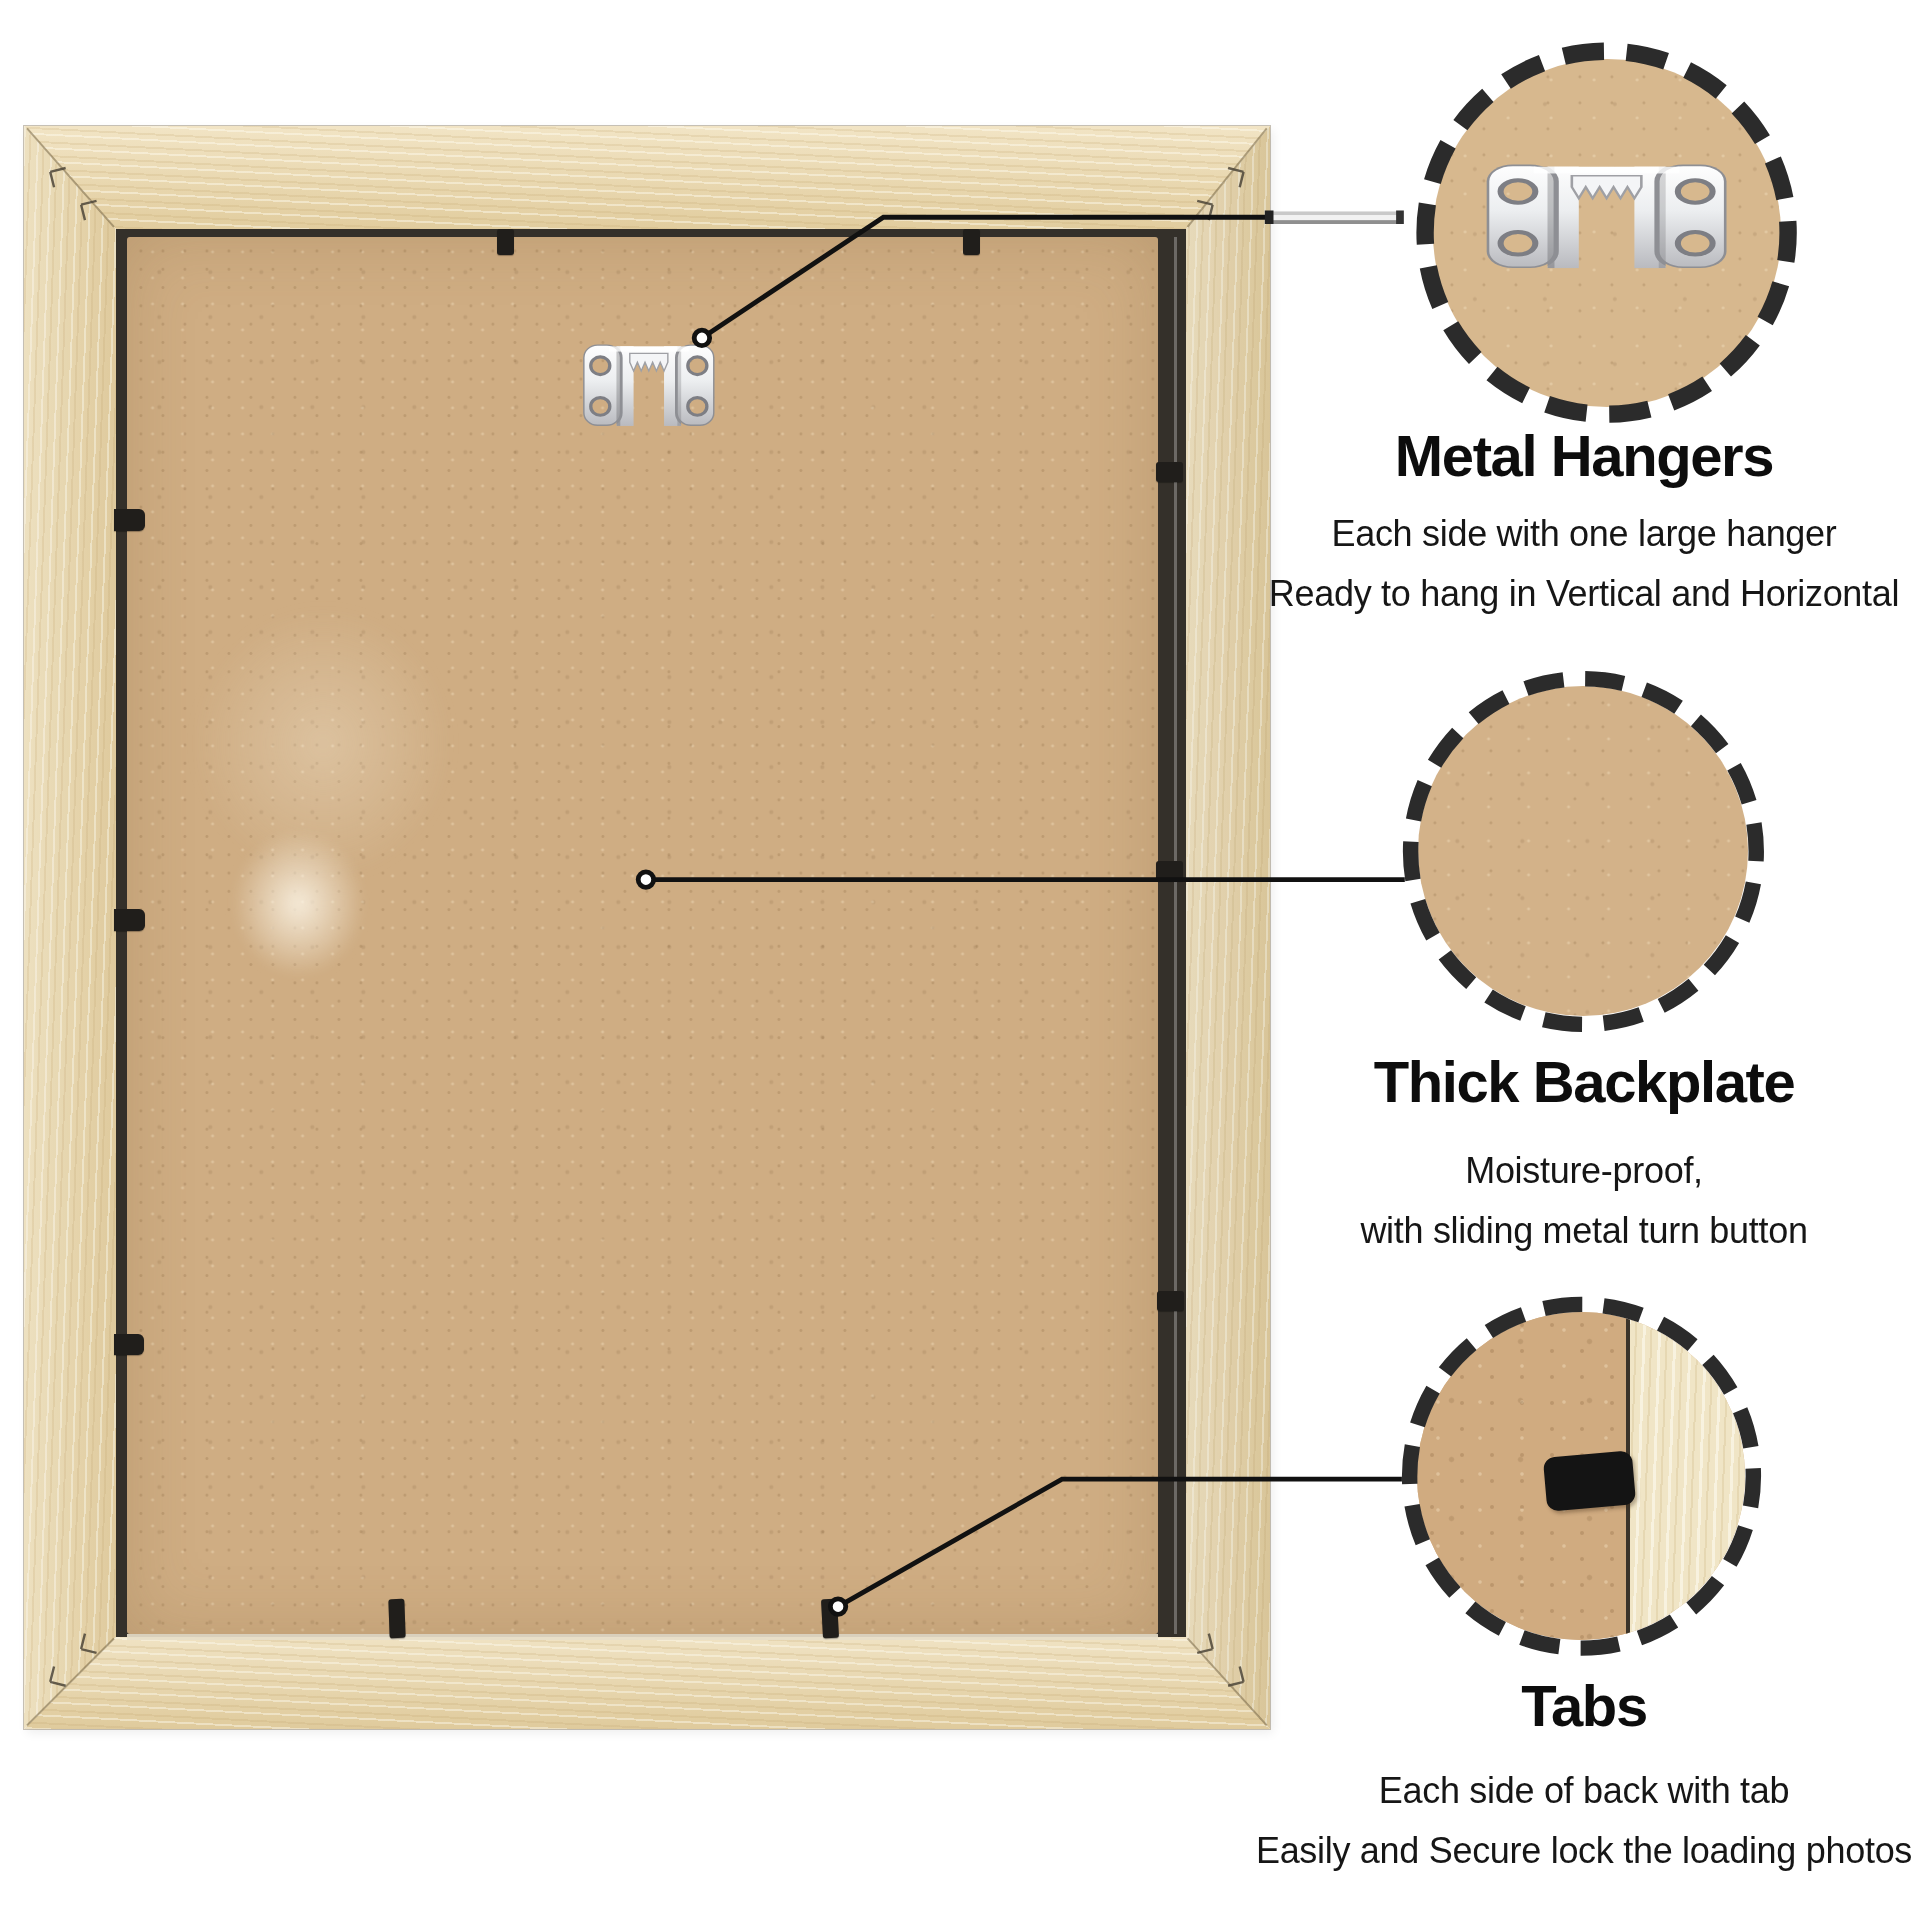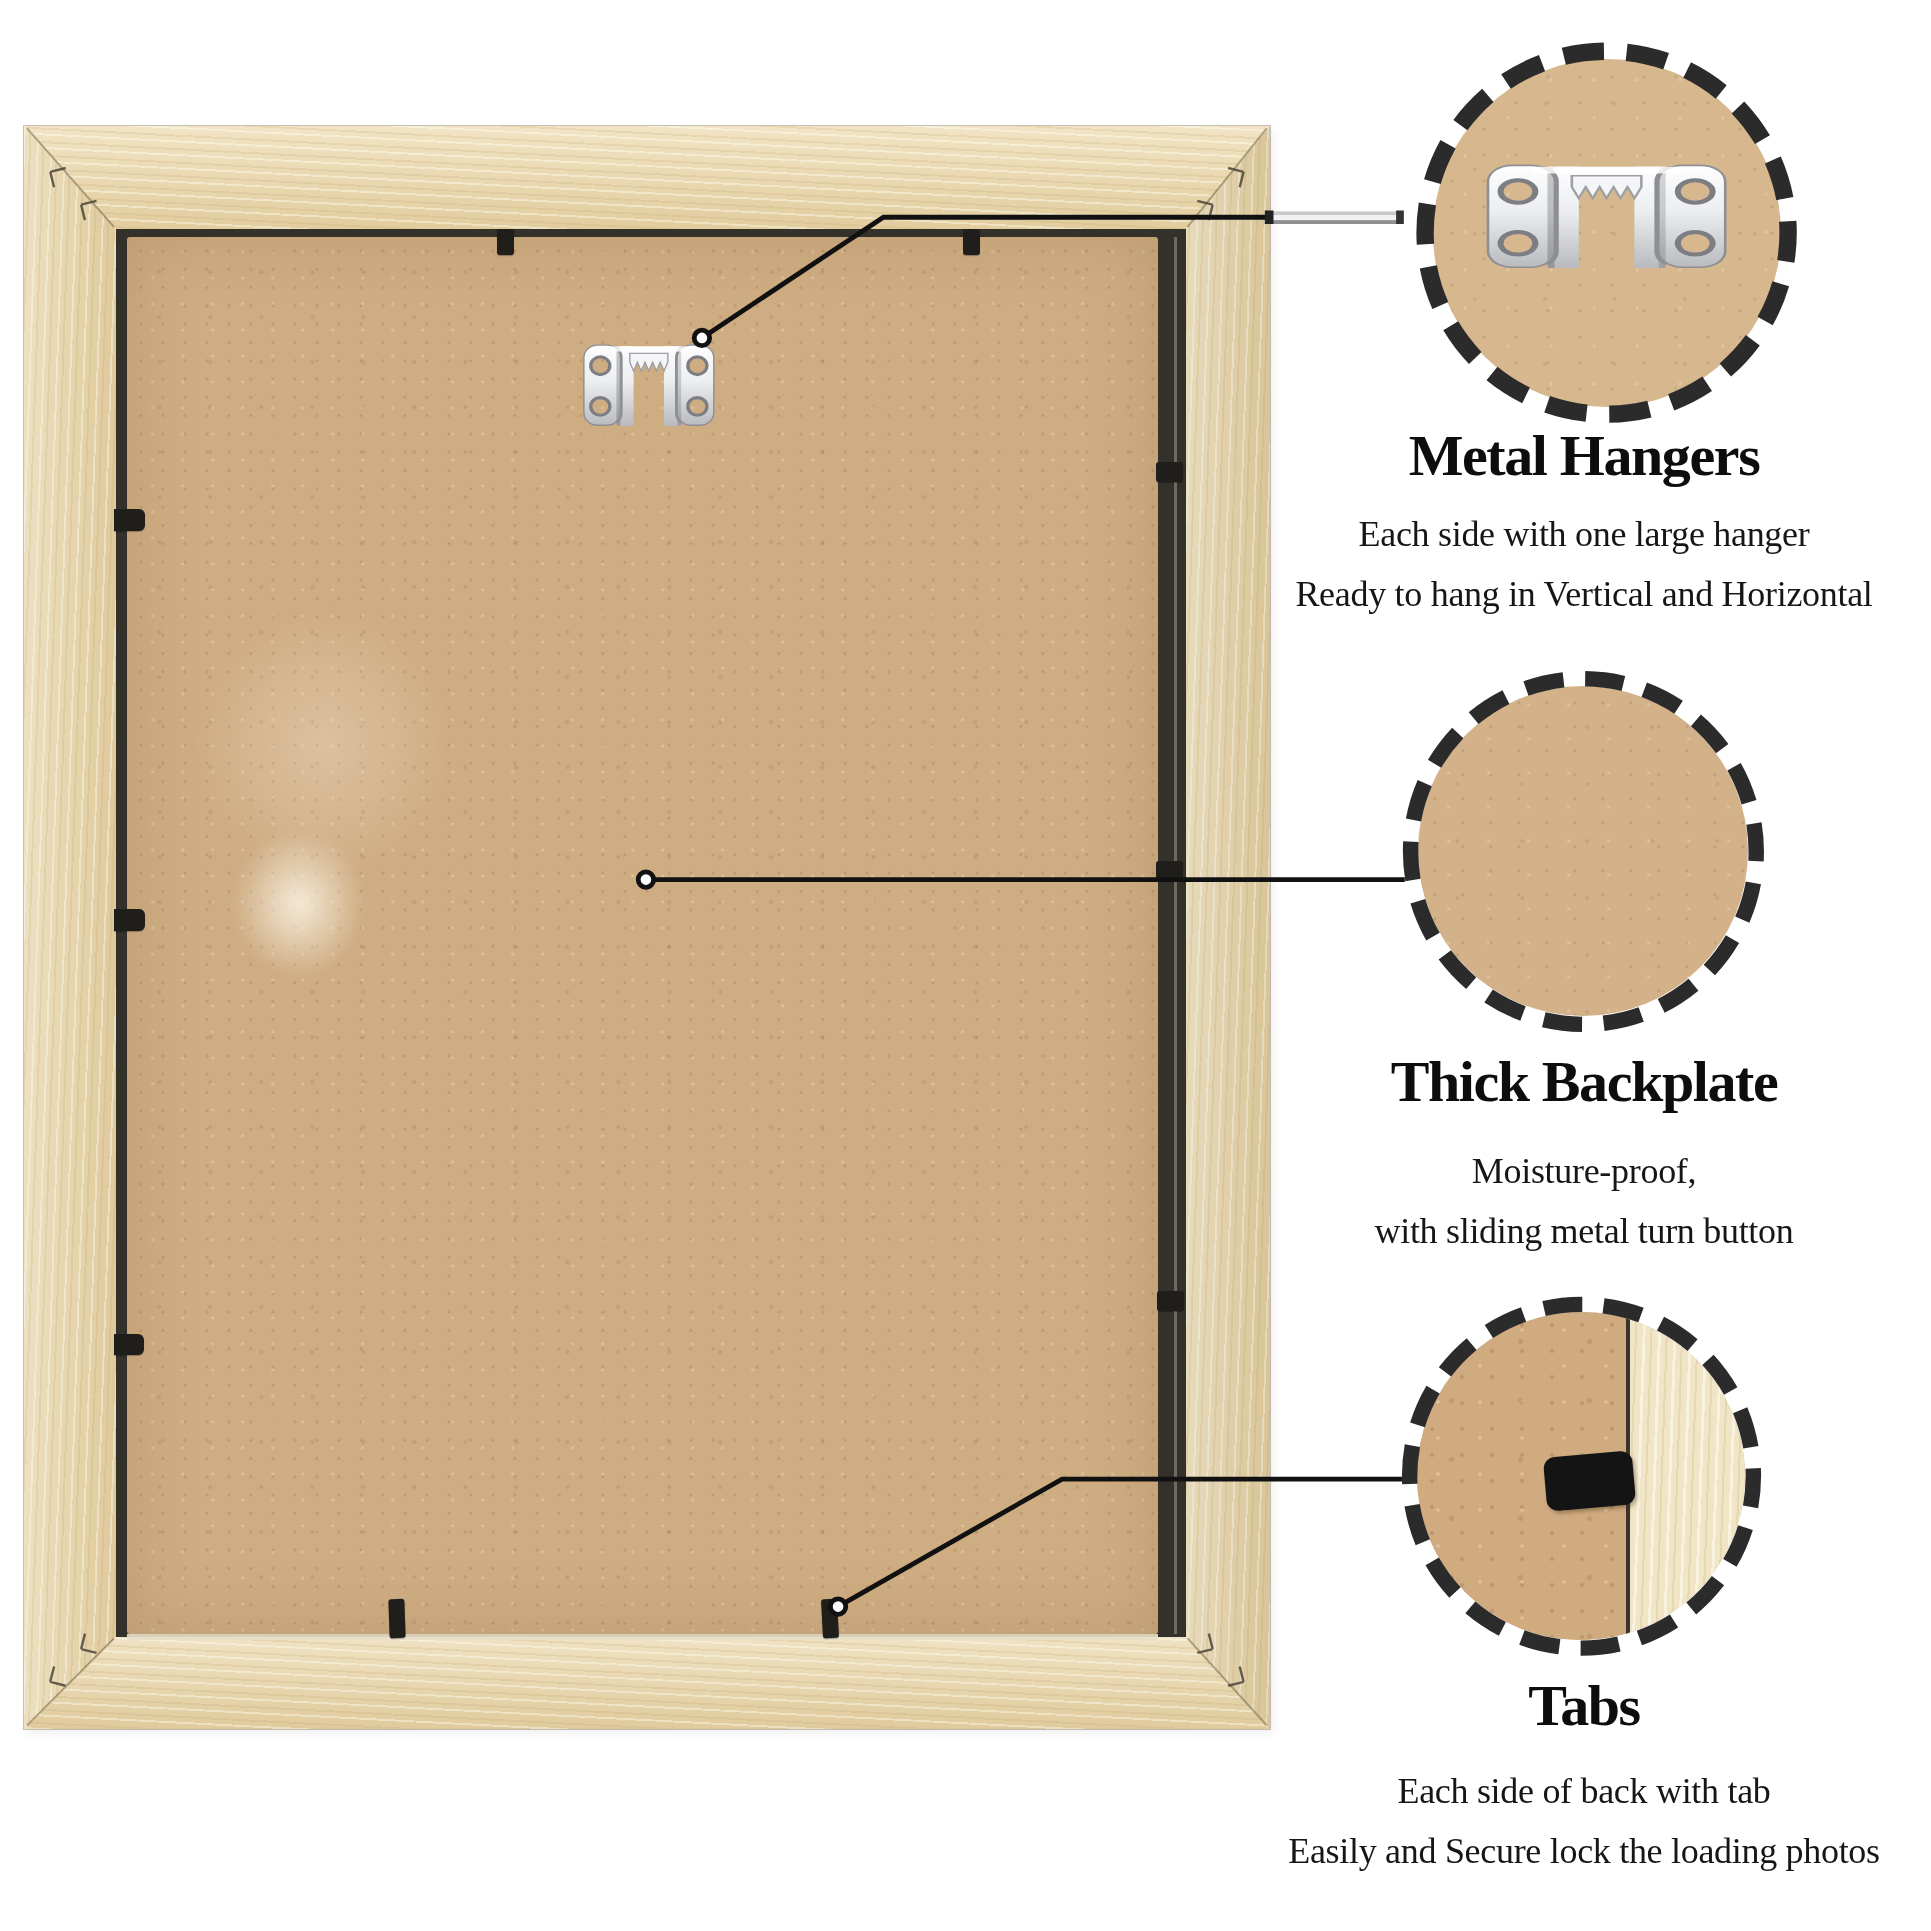--- a/index.html
+++ b/index.html
@@ -1,18 +1,18 @@
 <!DOCTYPE html>
 <html><head>
 <meta charset="utf-8">
 <style>
   html,body{margin:0;padding:0;background:#fff;}
   #stage{
     position:relative;width:1931px;height:1931px;background:#ffffff;overflow:hidden;
-    font-family:Liberation Serif, serif;
+    font-family:Liberation Sans, sans-serif;
   }
   
   #wood-frame{position:absolute;left:24px;top:126px;width:1246px;height:1603px;
     box-shadow:0 0 0 1px rgba(96,80,48,.35), 2.9px 3.9px 9.7px rgba(0,0,0,.07);}
   .rail{position:absolute;background-color:#ecd9ac;}
   .grain-h{background-image:
       repeating-linear-gradient(3deg, rgba(255,252,240,.45) 0 1.9px, rgba(255,252,240,0) 1.9px 5.8px, rgba(193,164,108,.20) 5.8px 7.7px, rgba(193,164,108,0) 7.7px 13.5px),
       linear-gradient(180deg, rgba(255,255,255,.30), rgba(170,140,86,.16));}
   .grain-v{background-image:
       repeating-linear-gradient(92deg, rgba(255,252,240,.45) 0 1.9px, rgba(255,252,240,0) 1.9px 5.8px, rgba(193,164,108,.20) 5.8px 7.7px, rgba(193,164,108,0) 7.7px 13.5px),

